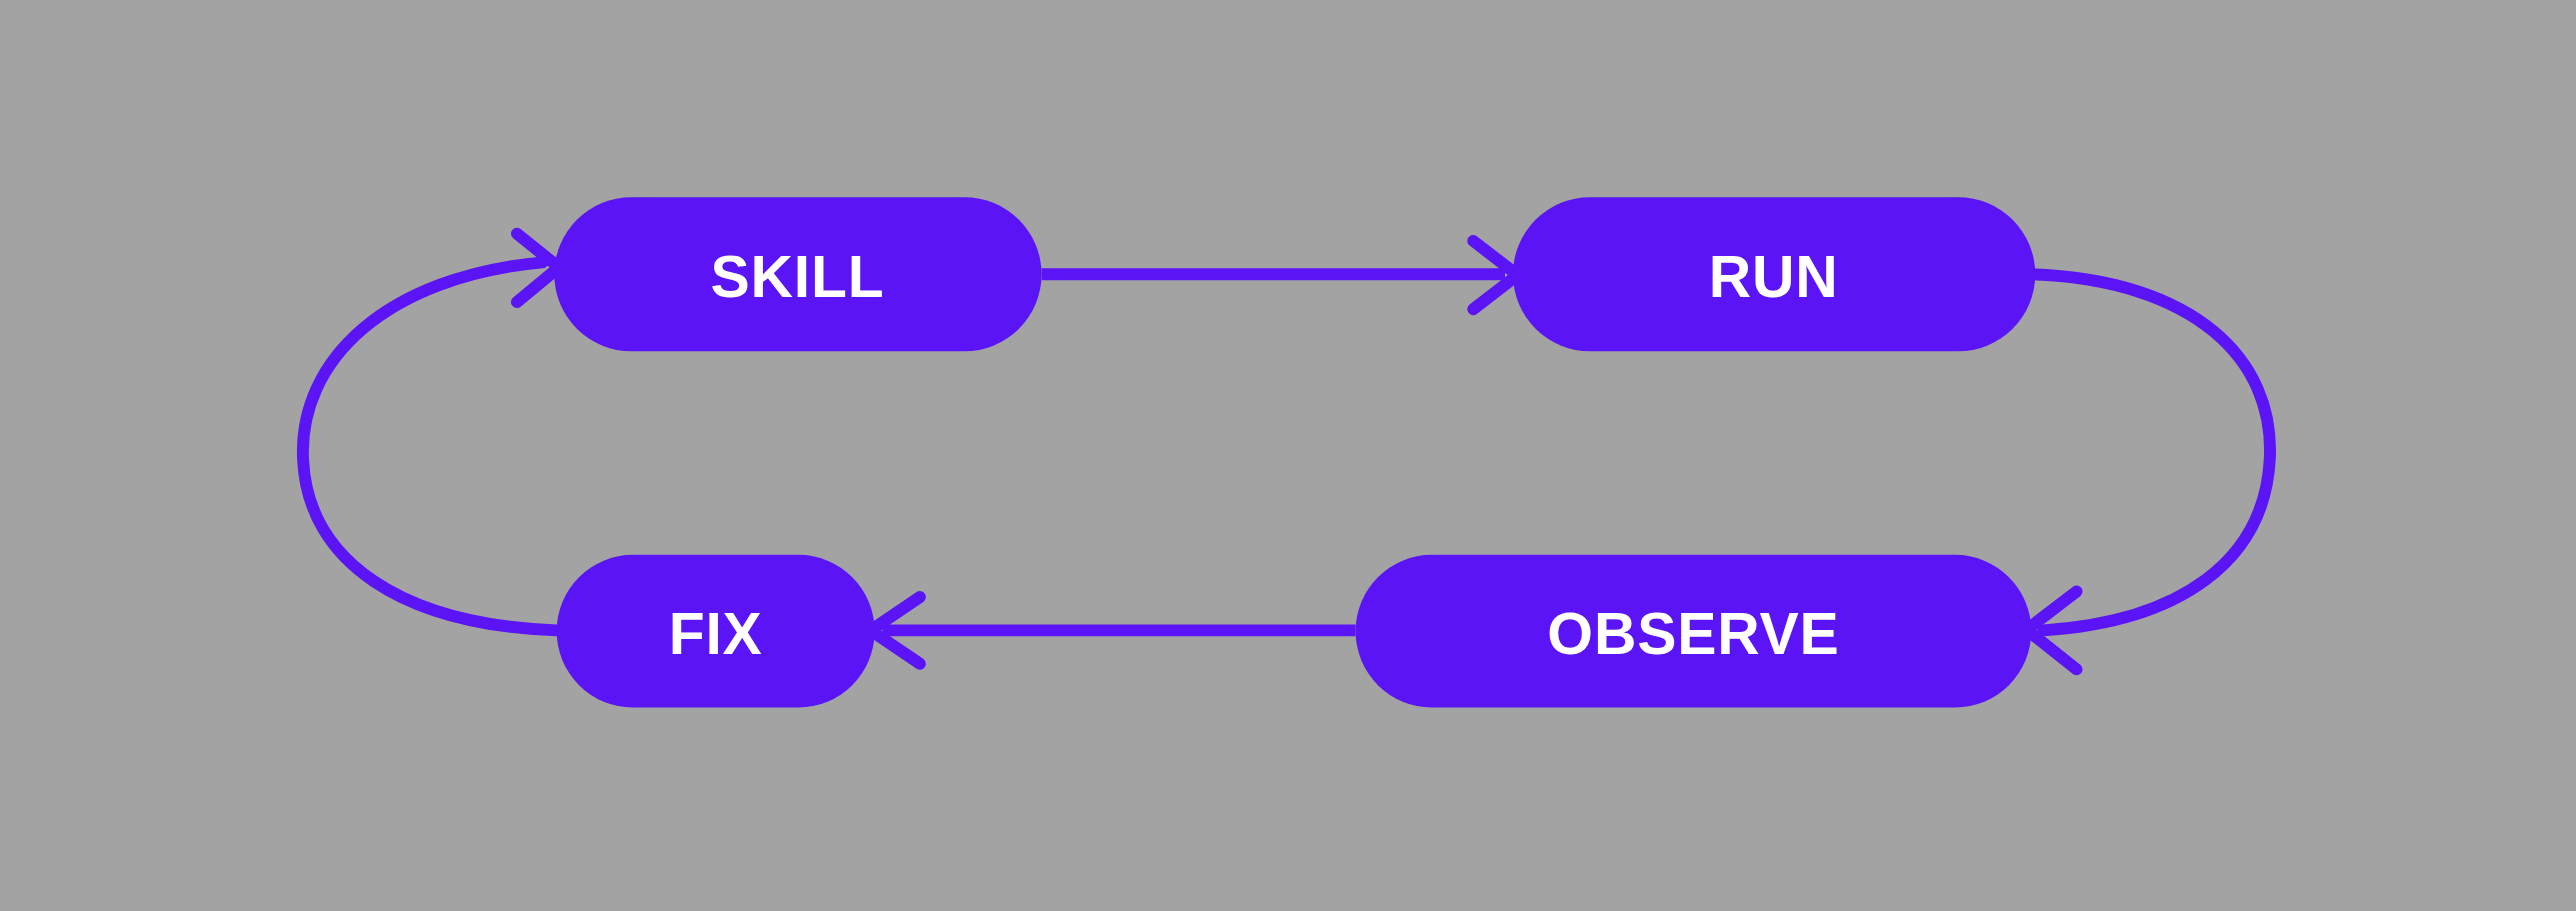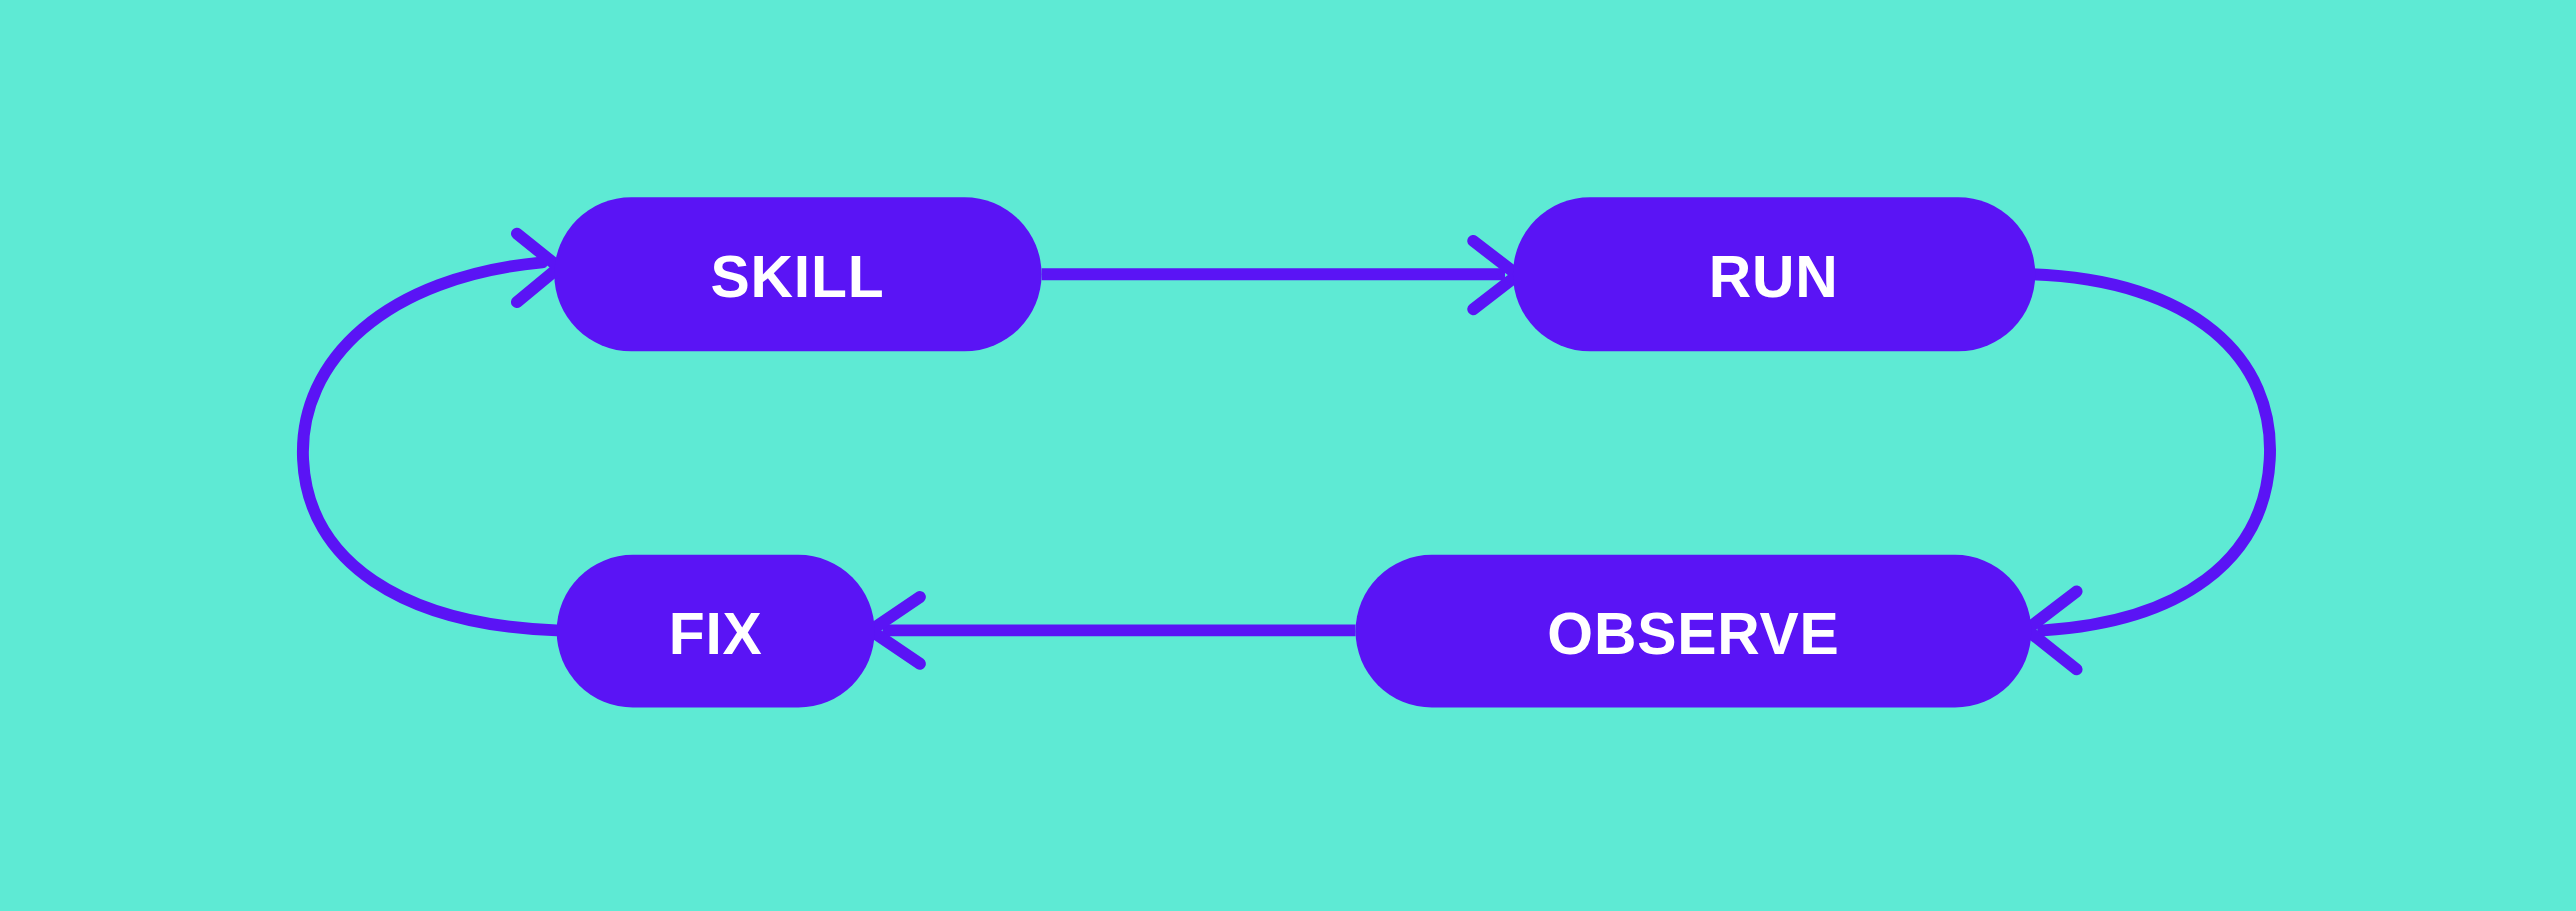--- a/index.html
+++ b/index.html
@@ -10,21 +10,21 @@
     width: 2576px;
     height: 911px;
     background: #F2F2F2;
     font-family: "Liberation Sans", sans-serif;
     overflow: hidden;
   }
   #diagram-root {
     position: relative;
     width: 2576px;
     height: 911px;
-    background: #5eead4;
+    background: #a3a3a3;
   }
   #flow-svg {
     position: absolute;
     top: 0;
     left: 0;
     width: 2576px;
     height: 911px;
     display: block;
   }
   .node-label {

